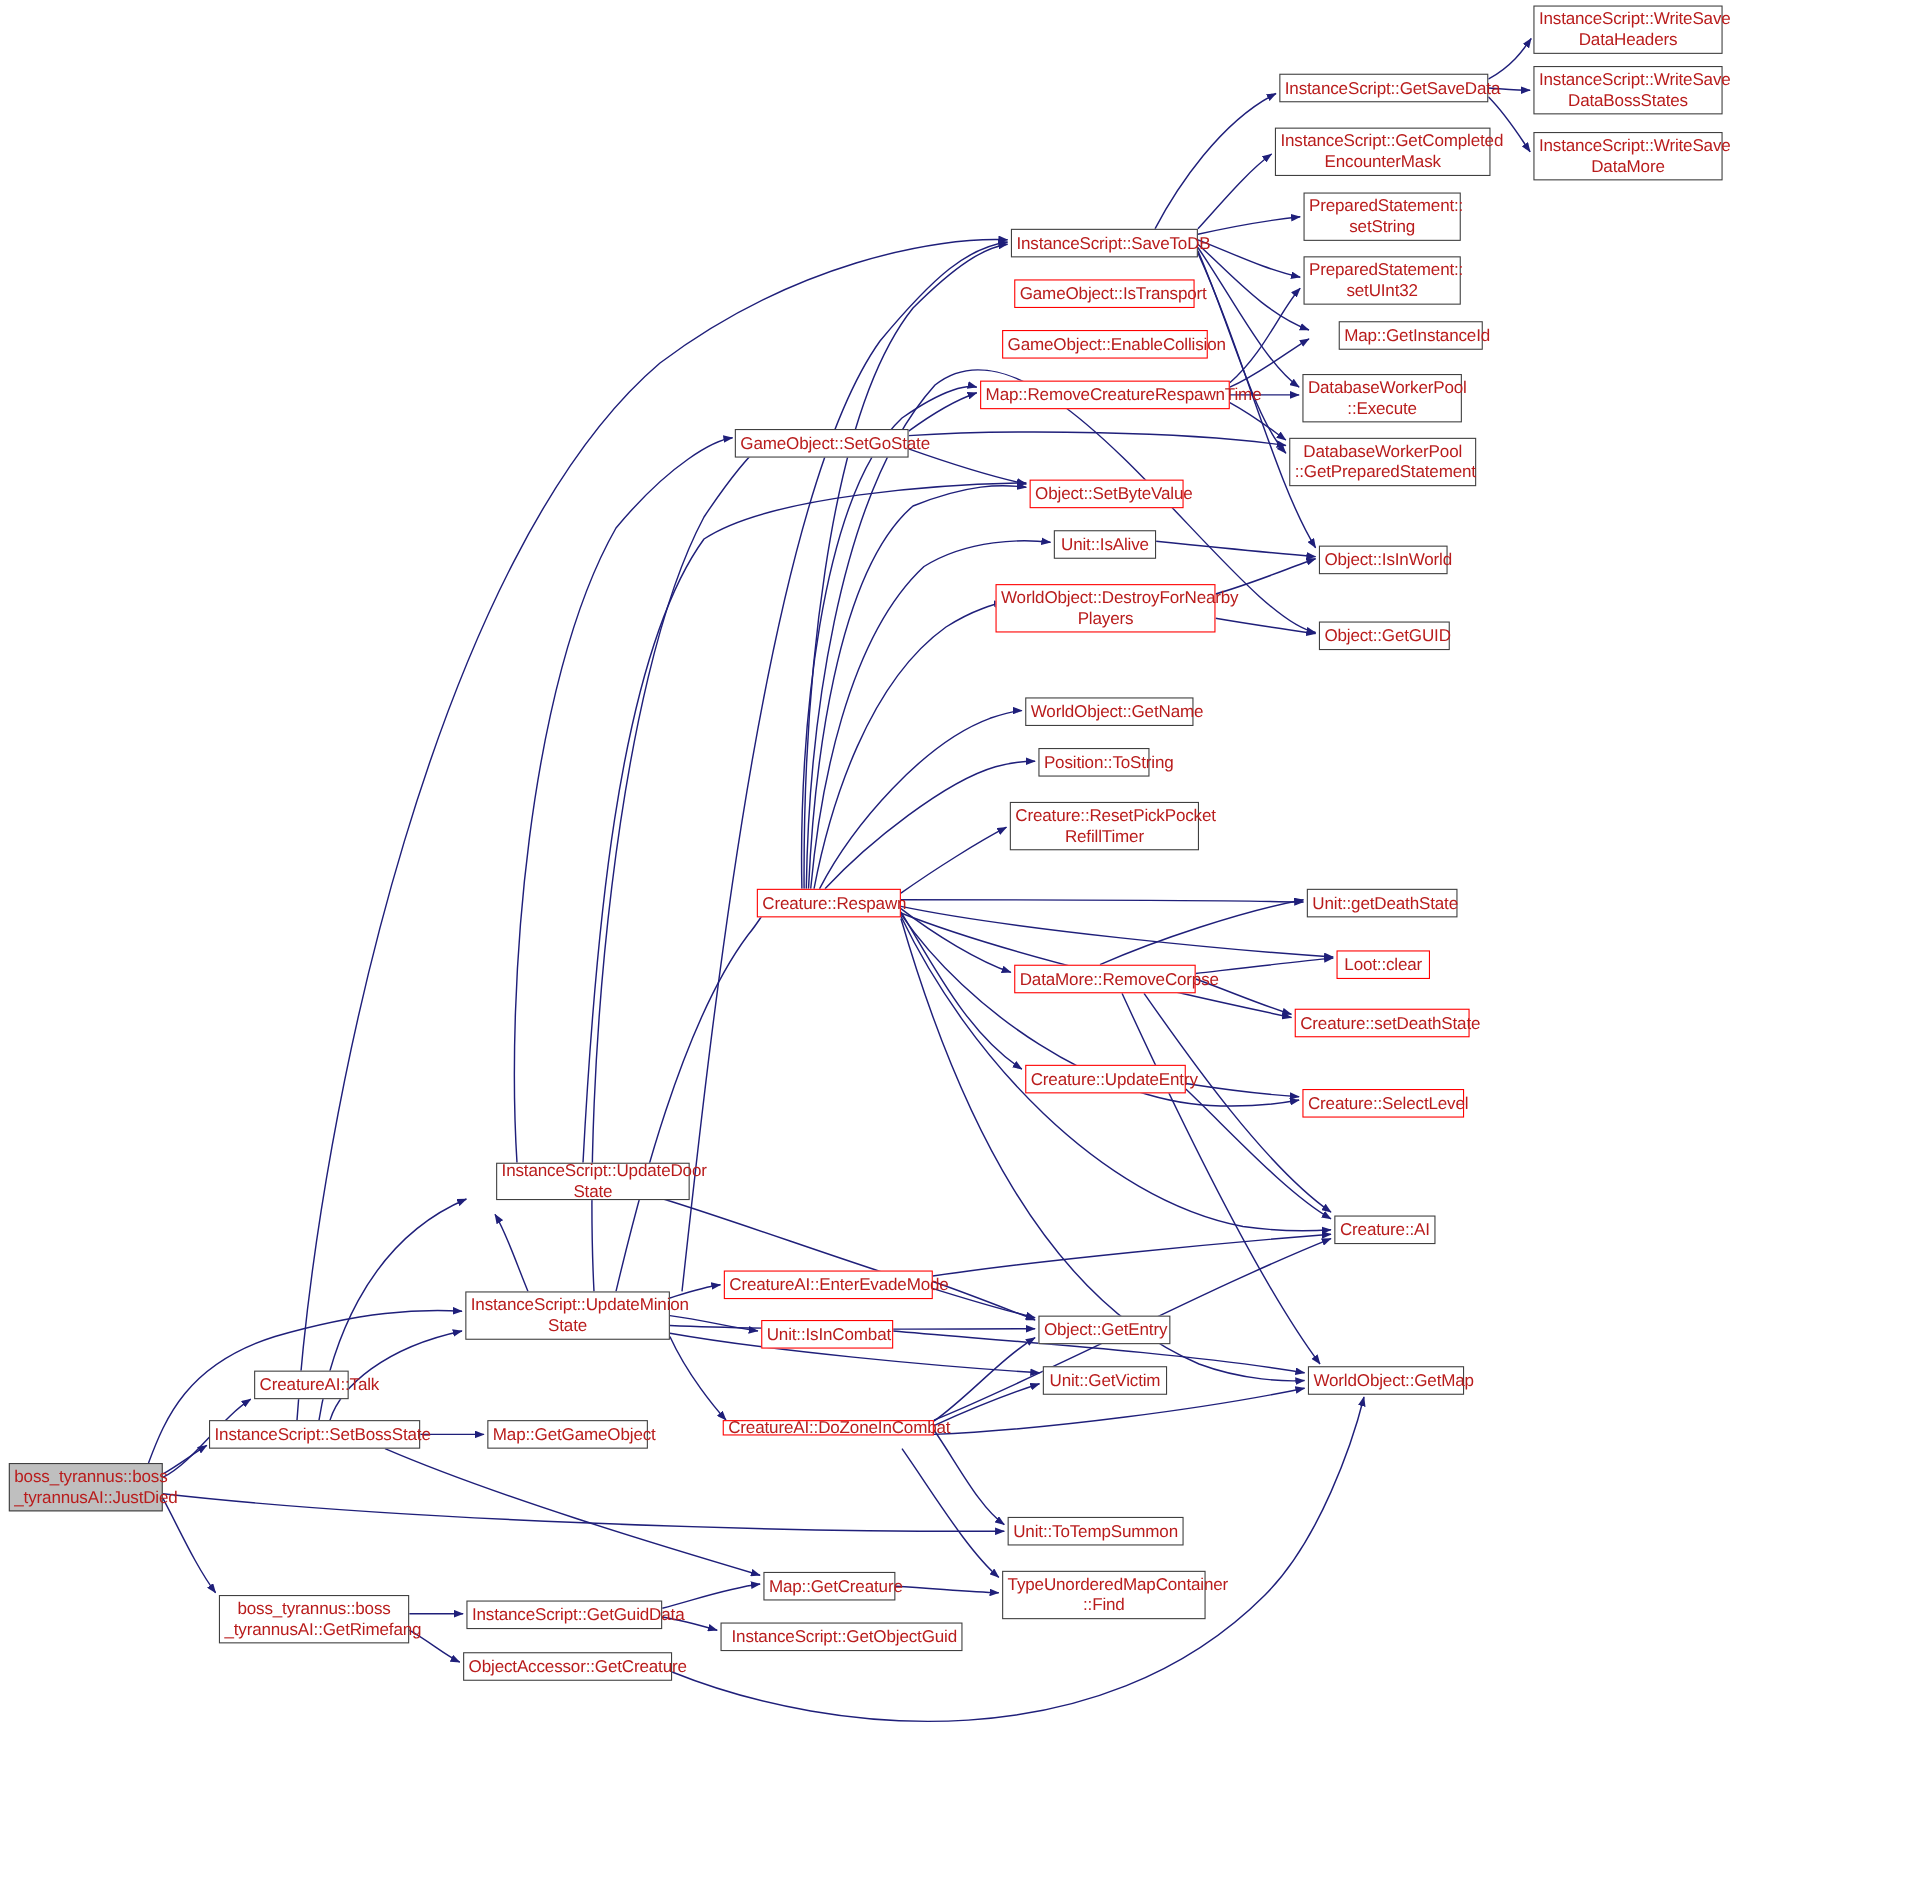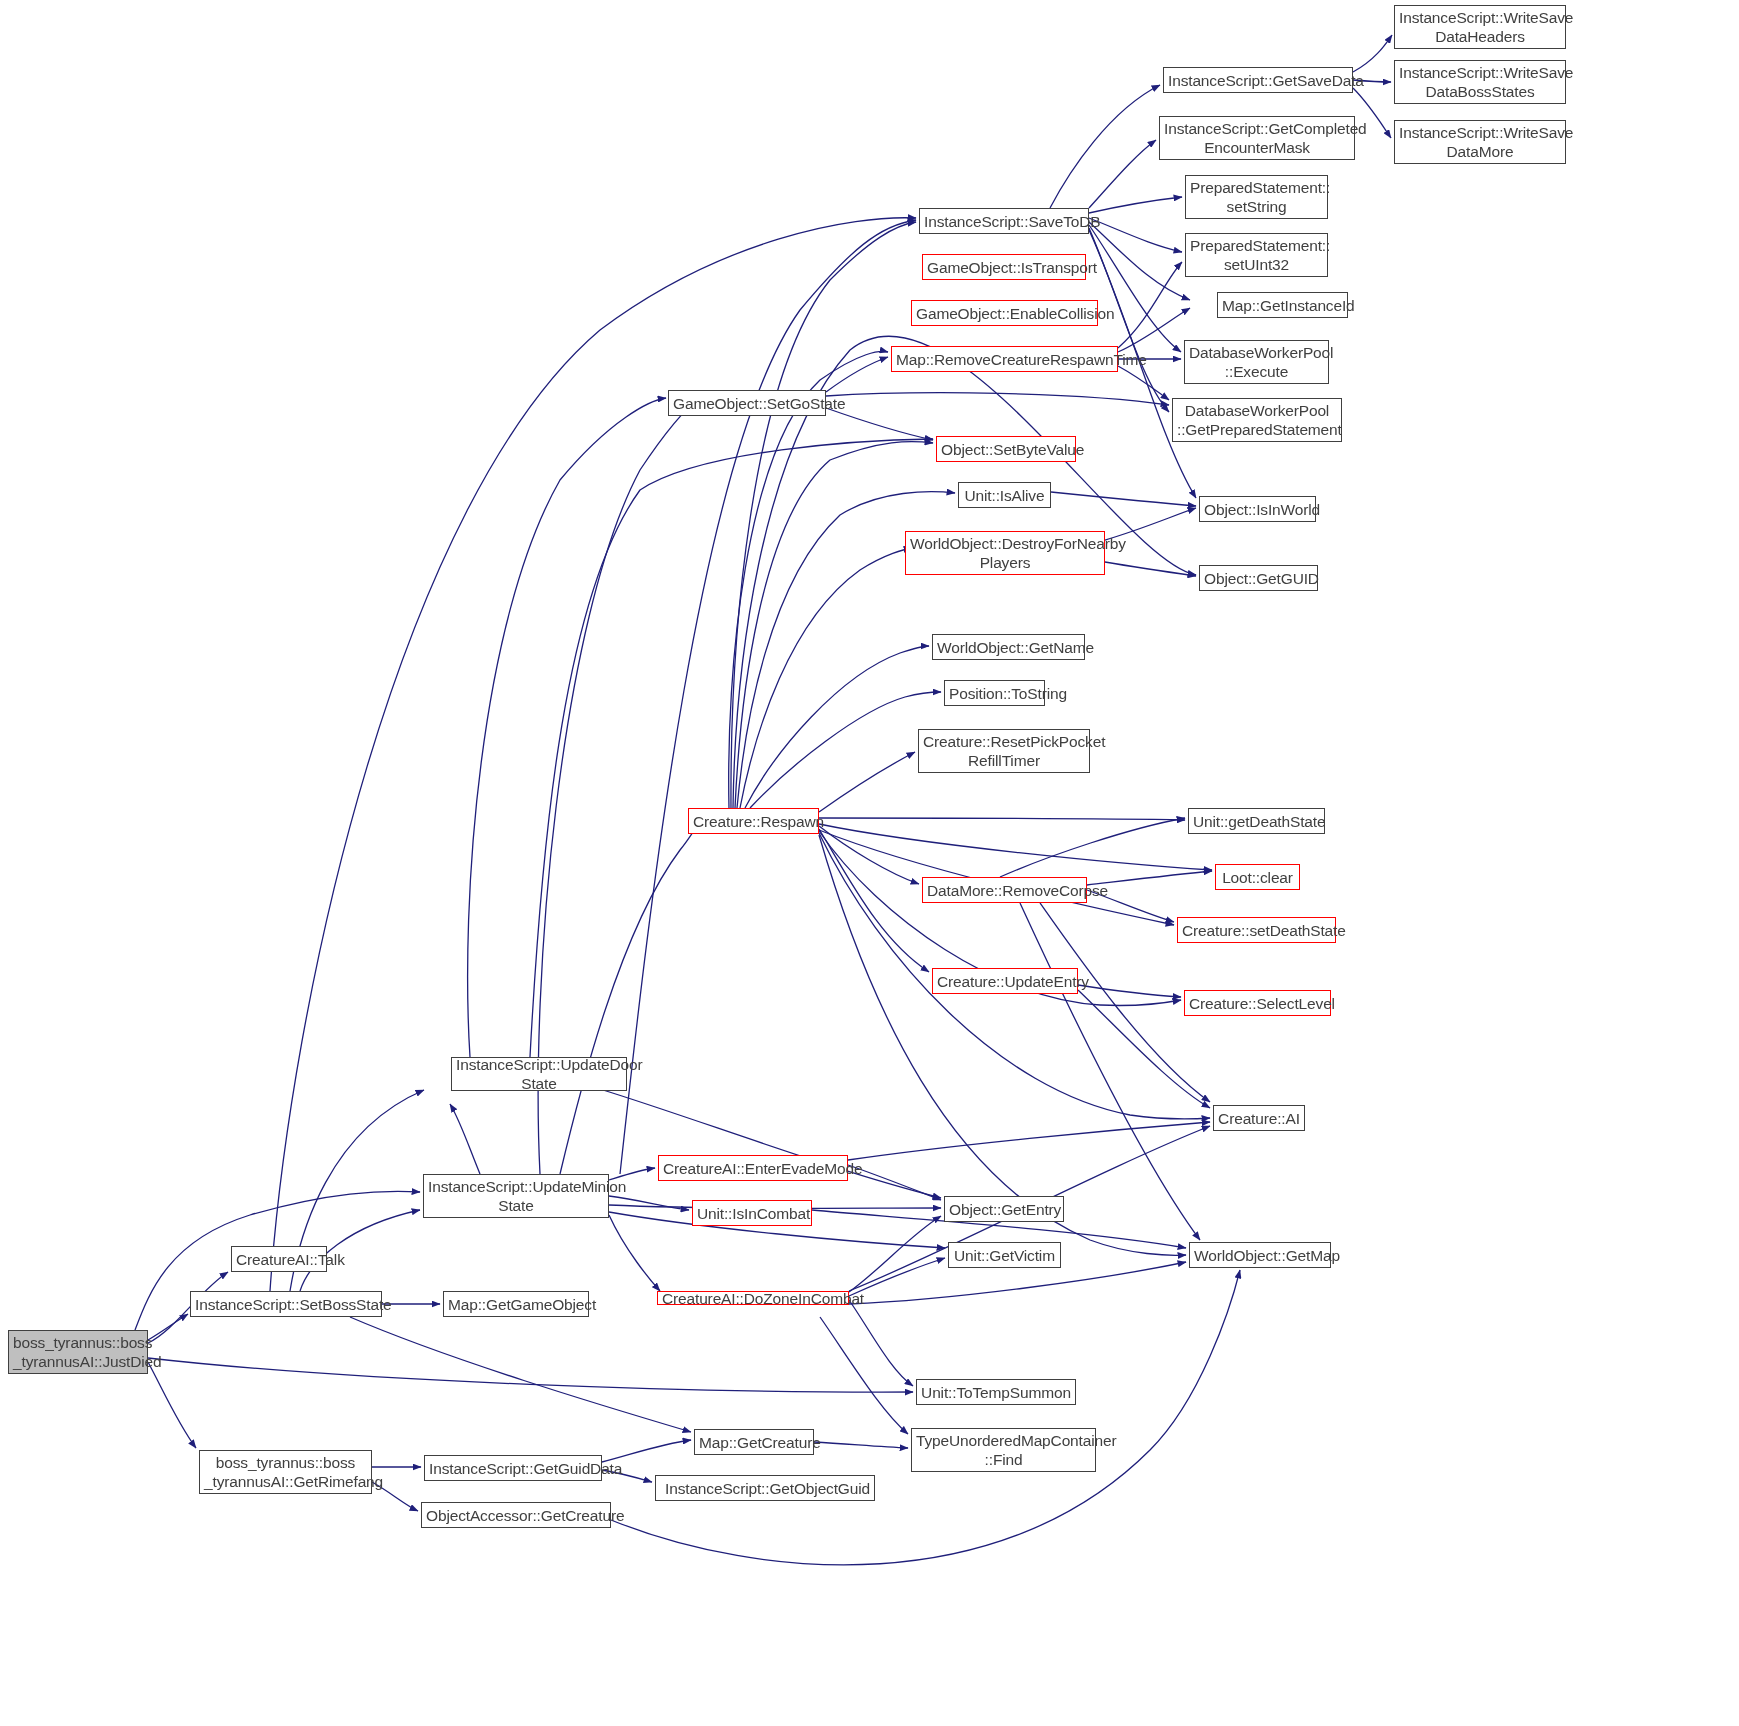--- a/index.html
+++ b/index.html
@@ -26,21 +26,21 @@
   }
   .node {
     position: absolute;
     box-sizing: border-box;
     display: flex;
     align-items: center;
     justify-content: center;
     text-align: center;
     background: #ffffff;
     border: 1px solid #404040;
-    color: #404040;
+    color: #b91c1c;
     font-size: 15.5px;
     line-height: 19px;
     letter-spacing: -0.15px;
     white-space: pre-line;
     padding: 0 4px;
     z-index: 5;
   }
   .node.red {
     border-color: #ff0000;
   }
@@ -144,21 +144,21 @@
         <path d="M1089,208 C1110,185 1135,155 1156,140" marker-end="url(#arrowhead)" stroke="#1f1f7a"></path>
         <path d="M1050,208 C1070,170 1110,110 1160,85" marker-end="url(#arrowhead)" stroke="#1f1f7a"></path>
         <path d="M1353,72 C1375,60 1385,45 1392,35" marker-end="url(#arrowhead)" stroke="#1f1f7a"></path>
         <path d="M1353,80 C1365,81 1378,82 1391,82" marker-end="url(#arrowhead)" stroke="#1f1f7a"></path>
         <path d="M1353,88 C1370,105 1382,125 1391,138" marker-end="url(#arrowhead)" stroke="#1f1f7a"></path>
       </g>
   </svg>
   <div id="node-group">
       <div class="node root" style="left: 8px; top: 1330px; width: 140px; height: 44px;"><span class="node-label">boss_tyrannus::boss
 _tyrannusAI::JustDied</span></div>
-      <div class="node" style="left: 231px; top: 1246px; width: 96px; height: 26px;"><span class="node-label">CreatureAI::Talk</span></div>
+      <div class="node" style="left: 231px; top: 1246px; width: 86px; height: 26px;"><span class="node-label">CreatureAI::Talk</span></div>
       <div class="node" style="left: 190px; top: 1291px; width: 192px; height: 26px;"><span class="node-label">InstanceScript::SetBossState</span></div>
       <div class="node" style="left: 199px; top: 1450px; width: 173px; height: 44px;"><span class="node-label">boss_tyrannus::boss
 _tyrannusAI::GetRimefang</span></div>
       <div class="node" style="left: 443px; top: 1291px; width: 146px; height: 26px;"><span class="node-label">Map::GetGameObject</span></div>
       <div class="node" style="left: 424px; top: 1455px; width: 178px; height: 26px;"><span class="node-label">InstanceScript::GetGuidData</span></div>
       <div class="node" style="left: 421px; top: 1502px; width: 190px; height: 26px;"><span class="node-label">ObjectAccessor::GetCreature</span></div>
       <div class="node" style="left: 655px; top: 1475px; width: 220px; height: 26px; text-align: right;"><span class="node-label">InstanceScript::GetObjectGuid</span></div>
       <div class="node" style="left: 694px; top: 1429px; width: 120px; height: 26px;"><span class="node-label">Map::GetCreature</span></div>
       <div class="node" style="left: 911px; top: 1428px; width: 185px; height: 44px;"><span class="node-label">TypeUnorderedMapContainer
 ::Find</span></div>

